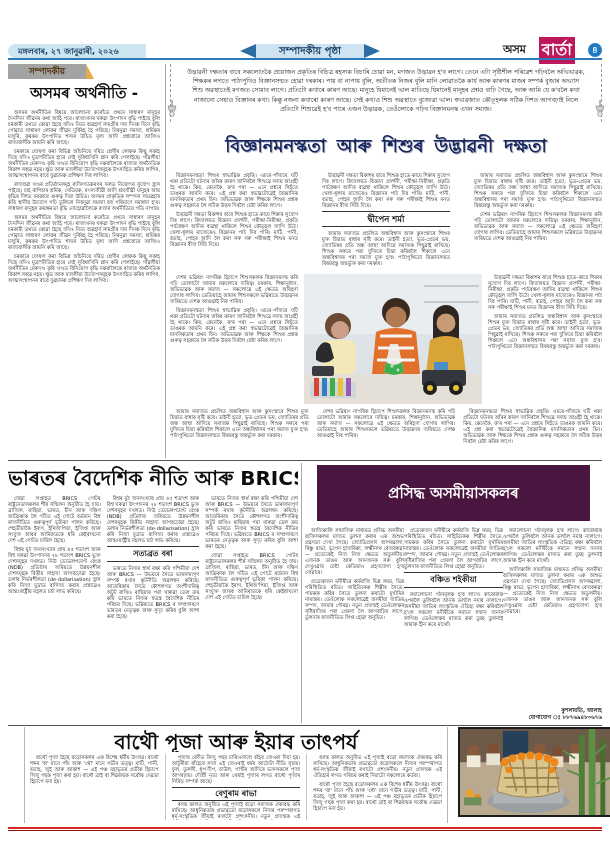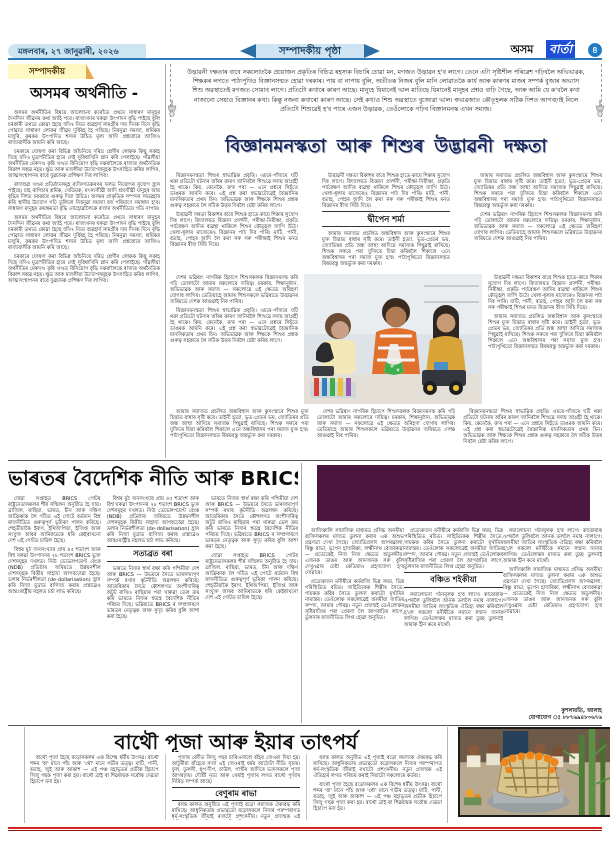--- a/index.html
+++ b/index.html
@@ -19,40 +19,40 @@
   .ribbon { position:absolute; left:240px; top:44px; width:140px; height:14px; display:flex; }
   .ribbon .rib-left, .ribbon .rib-right { width:16px; background:#2e6da4; }
   .ribbon .rib-left  { clip-path:polygon(100% 0,100% 100%,0 50%); }
   .ribbon .rib-right { clip-path:polygon(0 0,100% 50%,0 100%); }
   .ribbon .rib-mid {
     flex:1; background:#cfe4f2; display:flex; align-items:center; justify-content:center;
     font-size:10px; font-weight:bold; color:#10395f;
   }
   .masthead { position:absolute; right:8px; top:42px; height:16px; display:flex; align-items:center; gap:13px; }
   .mast-black { font-size:11px; font-weight:bold; color:#111; }
-  .mast-red   { font-size:12px; font-weight:bold; color:#fff; background:#1d4ed8; padding:0 3px;font-style:italic; }
+  .mast-red   { font-size:16px; font-weight:bold; color:#fff; background:#be185d; padding:0 3px; }
   .page-badge {
     width:14px; height:14px; border-radius:50%; background:#1f7ac4; color:#fff;
     font-size:9px; font-weight:bold; display:flex; align-items:center; justify-content:center;
   }
   .header-rule { position:absolute; left:8px; top:58px; width:594px; height:2px; background:#2e79b8; }
   
   .tx { font-size:5px; line-height:6px; text-align:justify; color:#202020; overflow:hidden; }
   .tx p { margin:0 0 3px; text-indent:6px; }
   .byline {
     border-top:1px solid #333; border-bottom:1px solid #333;
     text-align:center; font-weight:bold; font-size:8.5px; line-height:10px;
     padding:2px 0; margin:3px 0; text-indent:0; color:#111; background:#fff;
   }
   .vrule { position:absolute; width:1px; background:#a8a8a8; }
   .hrule { position:absolute; height:1px; background:#555; }
   
   .ed-col { position:absolute; left:8px; top:64px; width:152px; height:394px; }
   .ed-label {
-    position:relative; width:78px; height:15px; background:#fef9c3;
+    position:relative; width:78px; height:15px; background:#a3a3a3;
     font-size:8.5px; font-weight:bold; color:#4a2c00;
     display:flex; align-items:center; justify-content:center;
   }
   .ed-label::after {
     content:""; position:absolute; right:-8px; top:0;
     border-left:8px solid #e7a94f; border-top:15px solid transparent;
   }
   .ed-title { margin-top:5px; text-align:center; font-size:15px; line-height:19px; font-weight:bold; color:#0d0d0d; }
   .ed-body { margin-top:6px; height:312px; }
   
@@ -257,20 +257,21 @@
       <div class="c tx">
         <p>ভাৰতে নিজৰ স্বাৰ্থ ৰক্ষা কৰি পশ্চিমীয়া দেশ আৰু BRICS — উভয়ৰে সৈতে ভাৰসাম্যপূৰ্ণ সম্পৰ্ক ৰখাৰ কূটনীতি অৱলম্বন কৰিছে। আমেৰিকাৰ সৈতে কৌশলগত অংশীদাৰিত্ব অটুট ৰাখিও ৰাছিয়াৰ পৰা খাৰুৱা তেল ক্ৰয় কৰি ভাৰতে নিজৰ স্বতন্ত্ৰ বৈদেশিক নীতিৰ পৰিচয় দিছে। ভৱিষ্যতে BRICS ৰ সম্প্ৰসাৰণে ভাৰতৰ নেতৃত্বক আৰু সুদৃঢ় কৰিব বুলি আশা কৰা হৈছে।</p>
         <p>যোৱা সপ্তাহত BRICS গোটৰ ৰাষ্ট্ৰনেতাসকলৰ শীৰ্ষ সন্মিলন অনুষ্ঠিত হৈ যায়। ব্ৰাজিল, ৰাছিয়া, ভাৰত, চীন আৰু দক্ষিণ আফ্ৰিকাক লৈ গঠিত এই গোটে বৰ্তমান বিশ্ব ৰাজনীতিত গুৰুত্বপূৰ্ণ ভূমিকা পালন কৰিছে। শেহতীয়াকৈ ইৰাণ, ইথিঅ'পিয়া, ইজিপ্ত আৰু সংযুক্ত আৰব আমিৰাতকে ধৰি কেইবাখনো দেশ এই গোটত চামিল হৈছে।</p>
       </div>
     </div>
   </div>
   <div class="vrule" style="left:301px; top:463px; height:260px;"></div>
 
   <div class="comp">
     <div class="comp-box">
+      <div>প্ৰসিদ্ধ অসমীয়াসকলৰ</div>
     </div>
     <div class="comp-cols">
       <div class="c tx">
         <p>আজিকালি সামাজিক মাধ্যমত প্ৰসিদ্ধ অসমীয়া ব্যক্তিসকলৰ মাজত তুলনা কৰাৰ এক অশুভ প্ৰৱণতা দেখা গৈছে। জ্যোতিপ্ৰসাদ আগৰৱালা, বিষ্ণু ৰাভা, ভূপেন হাজৰিকা, লক্ষ্মীনাথ বেজবৰুৱা — প্ৰত্যেকেই নিজ নিজ ক্ষেত্ৰত অতুলনীয়। এজনক ডাঙৰ আৰু আনজনক সৰু বুলি দেখুওৱাৰ চেষ্টা কেতিয়াও গ্ৰহণযোগ্য হ'ব নোৱাৰে।</p>
         <p>প্ৰত্যেকজন মনীষীৰে কৰ্মৰাজি ভিন্ন সময়, ভিন্ন পৰিস্থিতিত ৰচিত। সাহিত্যিকক শিল্পীৰ সৈতে, গায়কক কবিৰ সৈতে তুলনা কৰাটো মূৰ্খামিৰ নামান্তৰ। তেওঁলোক সকলোৱেই অসমীয়া জাতিৰ সম্পদ, আমাৰ গৌৰৱ। নতুন প্ৰজন্মই তেওঁলোকৰ সৃষ্টিৰাজিৰ পৰা প্ৰেৰণা লৈ আগবাঢ়িব লাগে, তুলনাৰ ৰাজনীতিত লিপ্ত হোৱা অনুচিত।</p>
       </div>
       <div class="c tx">
         <p>প্ৰত্যেকজন মনীষীৰে কৰ্মৰাজি ভিন্ন সময়, ভিন্ন পৰিস্থিতিত ৰচিত। সাহিত্যিকক শিল্পীৰ সৈতে, গায়কক কবিৰ সৈতে তুলনা কৰাটো মূৰ্খামিৰ নামান্তৰ। তেওঁলোক সকলোৱেই অসমীয়া জাতিৰ সম্পদ, আমাৰ গৌৰৱ। নতুন প্ৰজন্মই তেওঁলোকৰ সৃষ্টিৰাজিৰ পৰা প্ৰেৰণা লৈ আগবাঢ়িব লাগে, তুলনাৰ ৰাজনীতিত লিপ্ত হোৱা অনুচিত।</p>
         <div class="byline small">বঞ্চিত শইকীয়া</div>
         <p>সমালোচনা গঠনমূলক হ'ব লাগে। কাৰোবাক ওপৰলৈ তুলিবলৈ আনক তললৈ নমাব নালাগে। অসমীয়া জাতিৰ সাংস্কৃতিক ঐতিহ্য ৰক্ষা কৰিবলৈ হ'লে সকলো মনীষীকে সমানে সন্মান জনাব লাগিব। তেওঁলোকৰ মাজত কৰা তুচ্ছ তুলনাই আমাক হীন কৰে মাথোঁ।</p>

